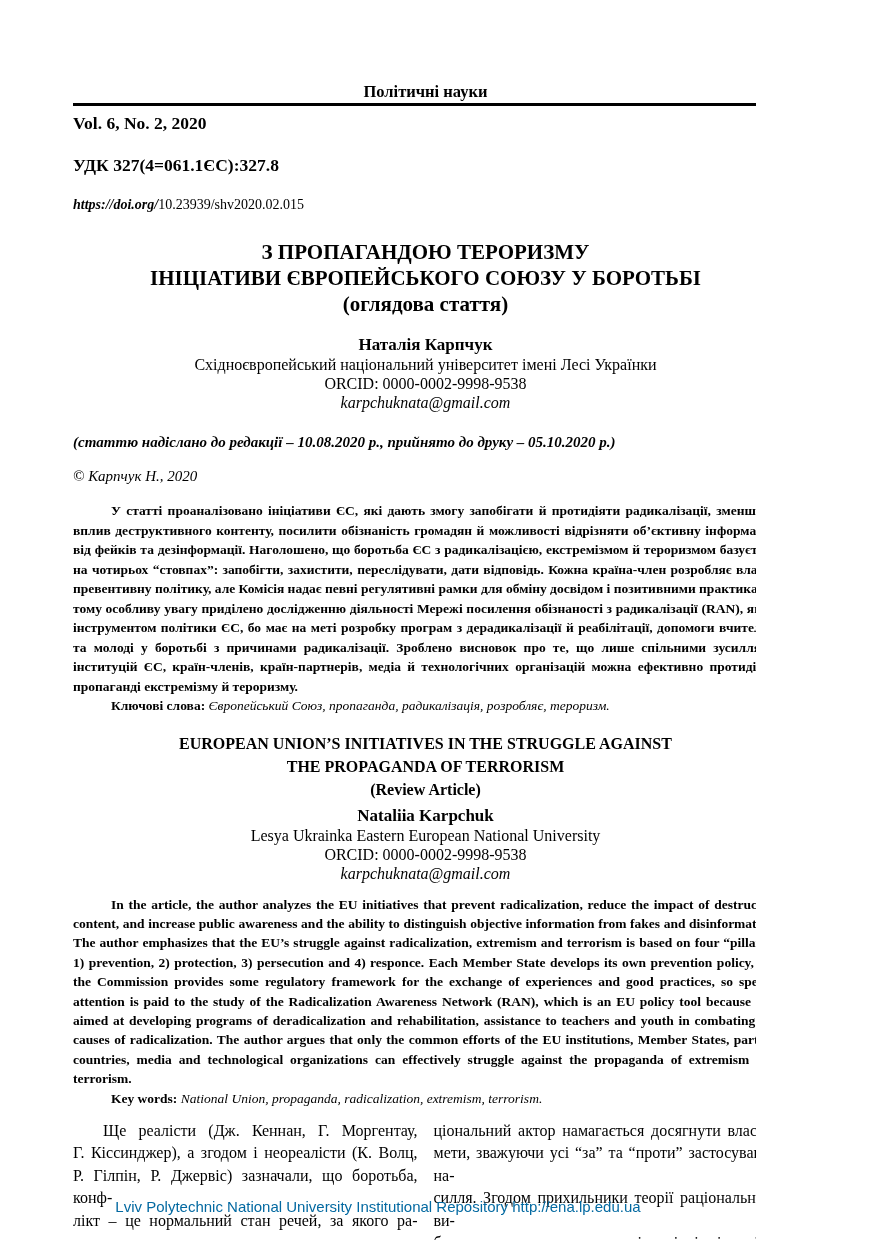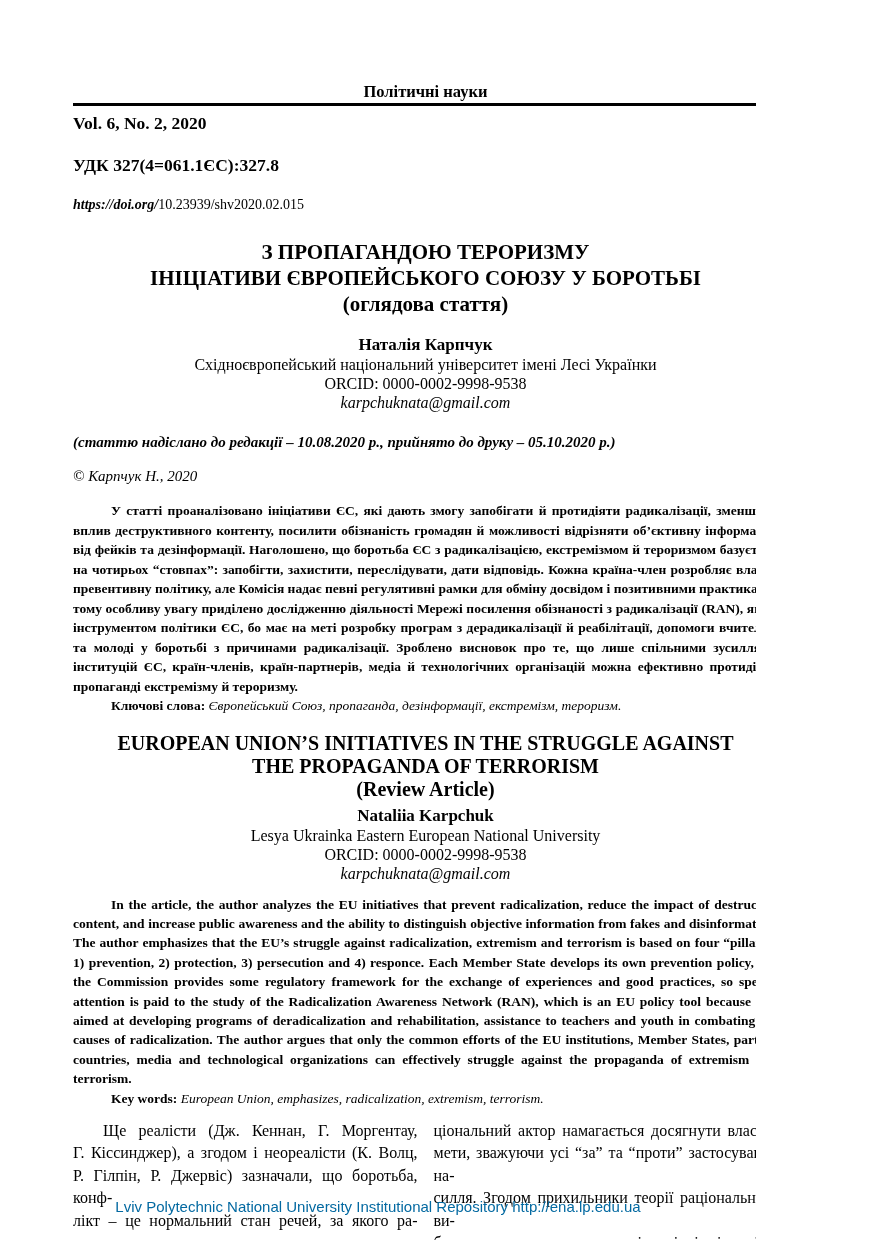--- a/index.html
+++ b/index.html
@@ -12,21 +12,21 @@
   .jheader {
     margin-top:82px; text-align:center; font-weight:bold; font-size:16.5px;
     line-height:19px; padding-bottom:2px; border-bottom:3px solid #000;
   }
   .vol   { margin-top:7px;  font-weight:bold; font-size:17.5px; line-height:21px; }
   .udc   { margin-top:21px; font-weight:bold; font-size:17.5px; line-height:21px; }
   .doi   { margin-top:20px; font-size:14px; line-height:17px;font-family:Liberation Serif, serif; }
   .doi .prefix { font-weight:bold; font-style:italic; }
 
   .title-uk { margin-top:26px; text-align:center; font-weight:bold; font-size:21px; line-height:26px; }
-  .title-en { margin-top:16px; text-align:center; font-weight:bold; font-size:20px; line-height:23px; }
+  .title-en { margin-top:16px; text-align:center; font-weight:bold; font-size:16px; line-height:23px; }
 
   .author-block { text-align:center; font-size:16px; line-height:19px; }
   .author-block.uk { margin-top:17px; }
   .author-block.en { margin-top:4px; }
   .author-name { font-weight:bold; font-size:17px; line-height:21px; }
   .author-email { font-style:italic; }
 
   .dates { margin-top:21px; font-weight:bold; font-style:italic; font-size:15px; line-height:18px; }
   .copyright { margin-top:16px; font-style:italic; font-size:15px; line-height:18px; }
 
@@ -76,38 +76,38 @@
       <div>ORCID: 0000-0002-9998-9538</div>
       <div class="author-email">karpchuknata@gmail.com</div>
     </div>
 
     <div class="dates">(статтю надіслано до редакції – 10.08.2020 р., прийнято до друку – 05.10.2020 р.)</div>
 
     <div class="copyright">© Карпчук Н., 2020</div>
 
     <div class="abstract uk">У статті проаналізовано ініціативи ЄС, які дають змогу запобігати й протидіяти радикалізації, зменшити вплив деструктивного контенту, посилити обізнаність громадян й можливості відрізняти об’єктивну інформацію від фейків та дезінформації. Наголошено, що боротьба ЄС з радикалізацією, екстремізмом й тероризмом базується на чотирьох “стовпах”: запобігти, захистити, переслідувати, дати відповідь. Кожна країна-член розробляє власну превентивну політику, але Комісія надає певні регулятивні рамки для обміну досвідом і позитивними практиками, тому особливу увагу приділено дослідженню діяльності Мережі посилення обізнаності з радикалізації (RAN), яка є інструментом політики ЄС, бо має на меті розробку програм з дерадикалізації й реабілітації, допомоги вчителям та молоді у боротьбі з причинами радикалізації. Зроблено висновок про те, що лише спільними зусиллями інституцій ЄС, країн-членів, країн-партнерів, медіа й технологічних організацій можна ефективно протидіяти пропаганді екстремізму й тероризму.</div>
 
-    <div class="kwline"><span class="kw-label">Ключові слова:</span> <span class="kw-text">Європейський Союз, пропаганда, дезінформації, екстремізм, тероризм.</span></div>
+    <div class="kwline"><span class="kw-label">Ключові слова:</span> <span class="kw-text">Європейський Союз, пропаганда, радикалізація, розробляє, тероризм.</span></div>
 
     <div class="title-en">
       <div>EUROPEAN UNION’S INITIATIVES IN THE STRUGGLE AGAINST</div>
       <div>THE PROPAGANDA OF TERRORISM</div>
       <div>(Review Article)</div>
     </div>
 
     <div class="author-block en">
       <div class="author-name">Nataliia Karpchuk</div>
       <div>Lesya Ukrainka Eastern European National University</div>
       <div>ORCID: 0000-0002-9998-9538</div>
       <div class="author-email">karpchuknata@gmail.com</div>
     </div>
 
     <div class="abstract en">In the article, the author analyzes the EU initiatives that prevent radicalization, reduce the impact of destructive content, and increase public awareness and the ability to distinguish objective information from fakes and disinformation. The author emphasizes that the EU’s struggle against radicalization, extremism and terrorism is based on four “pillars”: 1) prevention, 2) protection, 3) persecution and 4) responce. Each Member State develops its own prevention policy, but the Commission provides some regulatory framework for the exchange of experiences and good practices, so special attention is paid to the study of the Radicalization Awareness Network (RAN), which is an EU policy tool because it is aimed at developing programs of deradicalization and rehabilitation, assistance to teachers and youth in combating the causes of radicalization. The author argues that only the common efforts of the EU institutions, Member States, partner countries, media and technological organizations can effectively struggle against the propaganda of extremism and terrorism.</div>
 
-    <div class="kwline"><span class="kw-label">Key words:</span> <span class="kw-text">European Union, emphasizes, radicalization, extremism, terrorism.</span></div>
+    <div class="kwline"><span class="kw-label">Key words:</span> <span class="kw-text">National Union, propaganda, radicalization, extremism, terrorism.</span></div>
 
     <div class="columns">
       <div class="col col-left">
           <div class="jline">Ще реалісти (Дж. Кеннан, Г. Моргентау,</div>
           <div class="jline">Г. Кіссинджер), а згодом і неореалісти (К. Волц,</div>
           <div class="jline">Р. Гілпін, Р. Джервіс) зазначали, що боротьба, конф-</div>
           <div class="jline">лікт – це нормальний стан речей, за якого ра-</div>
         </div>
       <div class="col col-right">
           <div class="jline">ціональний актор намагається досягнути власної</div>

